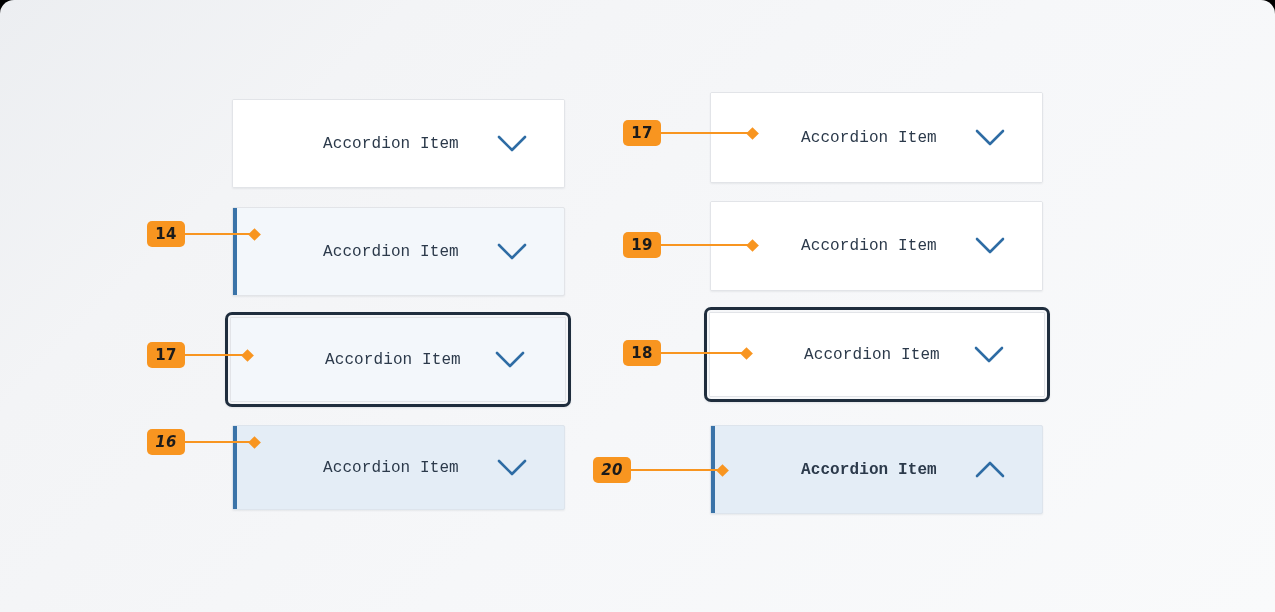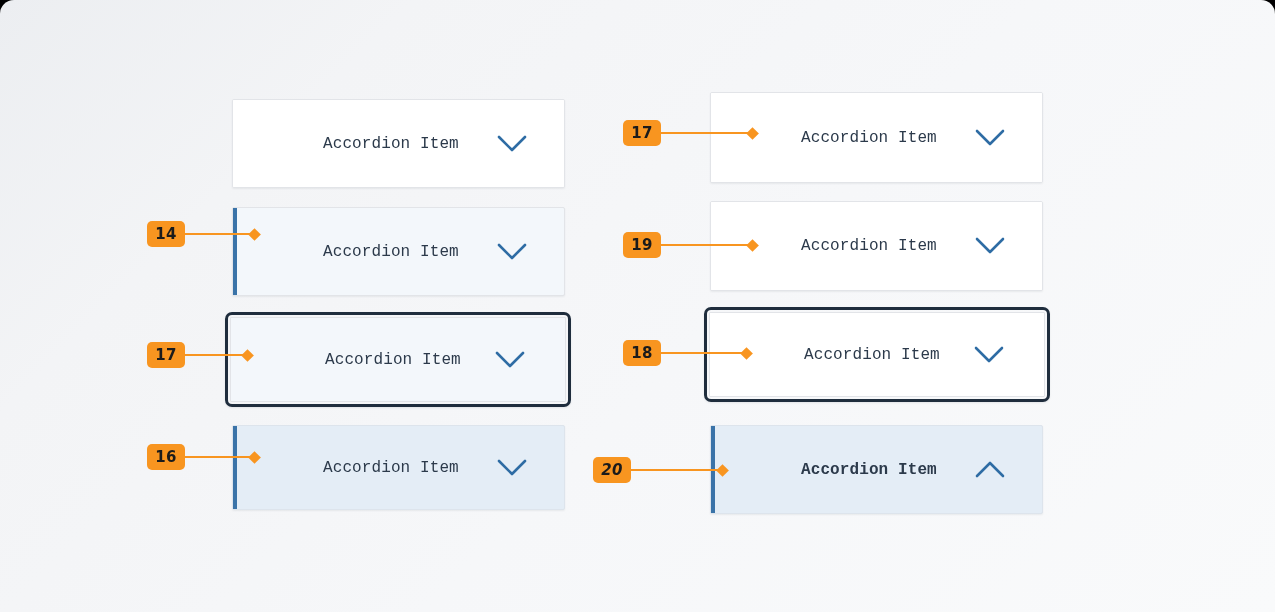--- a/index.html
+++ b/index.html
@@ -238,21 +238,21 @@
     <span class="callout-line" style="width:66px;"></span>
     <span class="callout-diamond"></span>
   </div>
 
   <div class="callout" style="left:147px; top:342px;">
     <span class="callout-badge">17</span>
     <span class="callout-line" style="width:59px;"></span>
     <span class="callout-diamond"></span>
   </div>
 
-  <div class="callout" style="left:147px; top:444px;">
+  <div class="callout" style="left:147px; top:429px;font-style:italic;">
     <span class="callout-badge">16</span>
     <span class="callout-line" style="width:66px;"></span>
     <span class="callout-diamond"></span>
   </div>
 
   <div class="callout" style="left:623px; top:120px;">
     <span class="callout-badge">17</span>
     <span class="callout-line" style="width:88px;"></span>
     <span class="callout-diamond"></span>
   </div>

